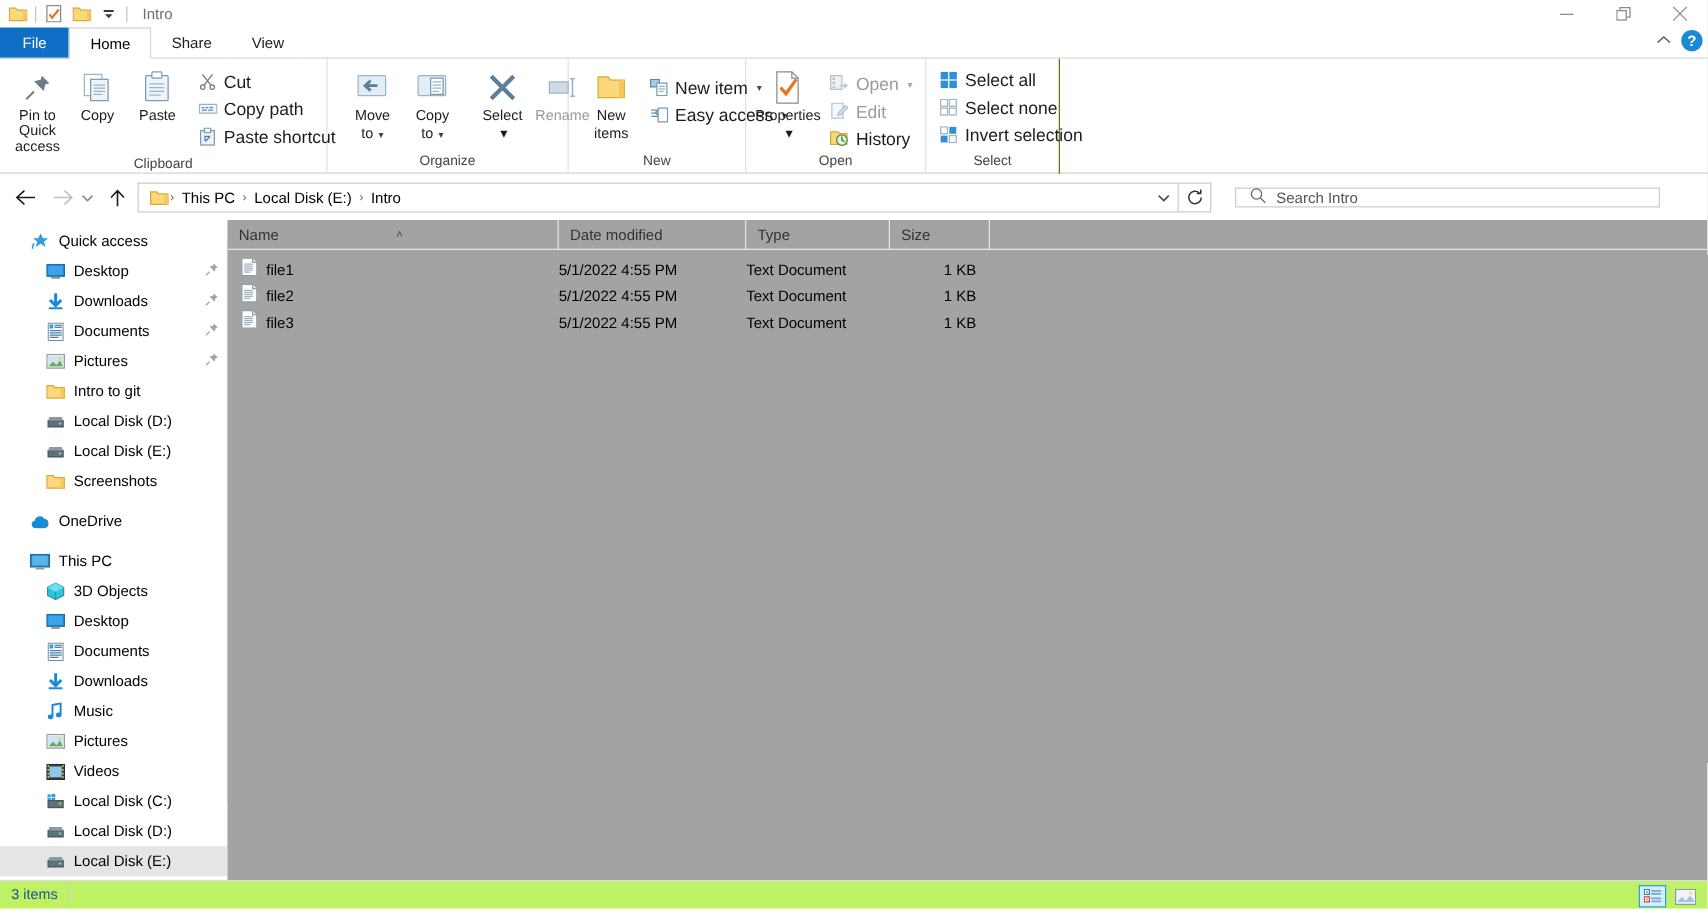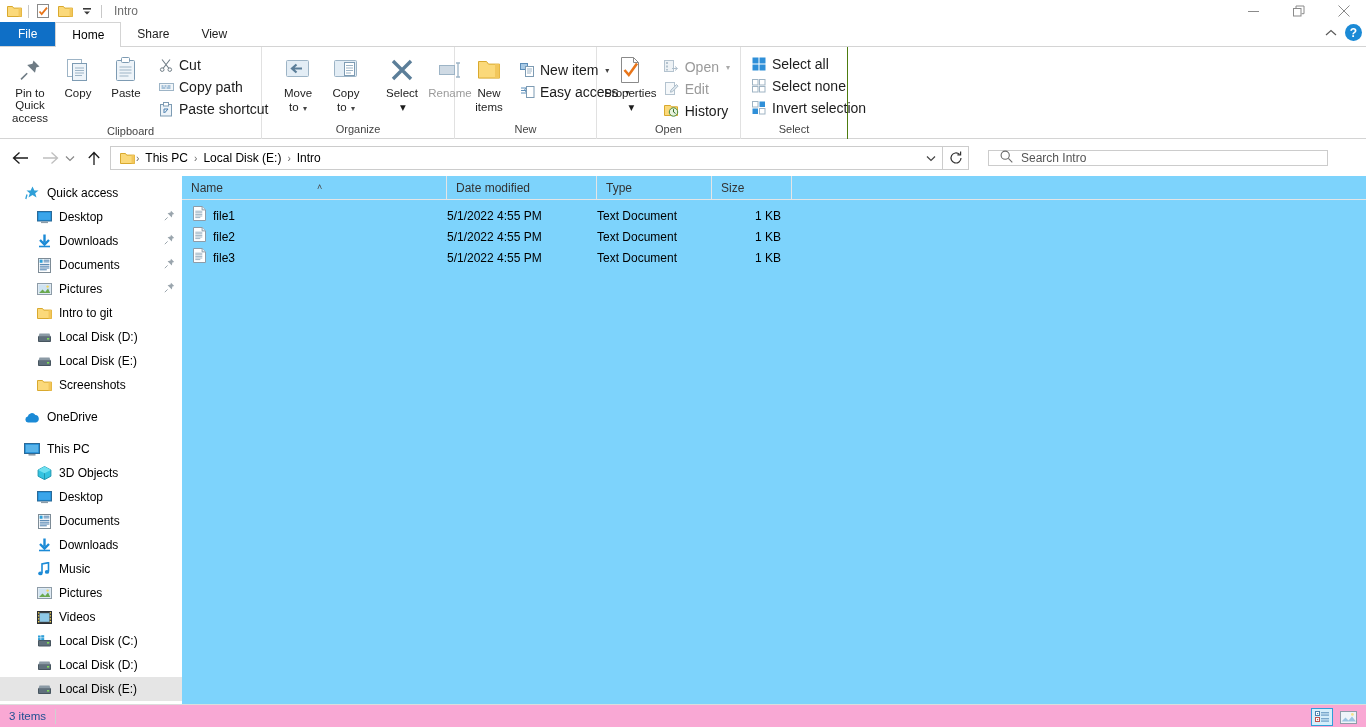--- a/index.html
+++ b/index.html
@@ -102,35 +102,35 @@
   .lvl0 { padding-left:24px; }
   .lvl1 { padding-left:36px; }
   .navitem.partial { background:#e5e5e5; }
 
   .sb-track { position:absolute; left:182px; top:0px; width:17px; height:528px;
               background:#f0f0f0; }
   .sb-up, .sb-down { width:17px; height:17px; display:flex; align-items:center; justify-content:center;
                      color:#505050; font-size:9px; }
   .sb-thumb { position:absolute; left:0; top:17px; width:17px; height:450px; background:#cdcdcd; }
 
-  .filepane { flex:1; height:528px; position:relative; background:#7dd3fc; }
+  .filepane { flex:1; height:528px; position:relative; background:#a3a3a3; }
   .colhdr { height:24px; display:flex; align-items:center; border-bottom:1px solid #e5e5e5;
             position:relative; }
   .col { font-size:12px; color:#333; height:24px; line-height:24px; position:relative;
          border-right:1px solid #e5e5e5; padding-left:9px; }
   .sortarrow { position:absolute; left:135px; top:-1px; color:#4a4a4a; font-size:9px; }
   .rows { padding-top:6px; }
   .row { height:21px; display:flex; align-items:center; font-size:12px; color:#000; }
   .cell { height:21px; line-height:21px; overflow:hidden; white-space:nowrap; }
   .cell.name { display:flex; align-items:center; gap:7px; padding-left:11px; }
   .cell.size { text-align:right; padding-right:11px; }
 
   
   .statusbar { position:absolute; left:0; top:704px; width:1366px; height:23px;
-               background:#f9a8d4; border-top:1px solid #dcdcdc; display:flex;
+               background:#bef264; border-top:1px solid #dcdcdc; display:flex;
                align-items:center; }
   .status-text { font-size:11.5px; color:#1d4f91; padding-left:9px; }
   .status-sep { width:1px; height:15px; background:#d0d0d0; margin-left:9px; }
   .viewbtns { position:absolute; right:7px; top:3px; display:flex; gap:4px; }
   .viewbtn { width:22px; height:18px; display:flex; align-items:center; justify-content:center; }
   .viewbtn.sel { border:1px solid #2f9fd8; background:#d5eefb; }
 </style>
 </head>
 <body>
 

